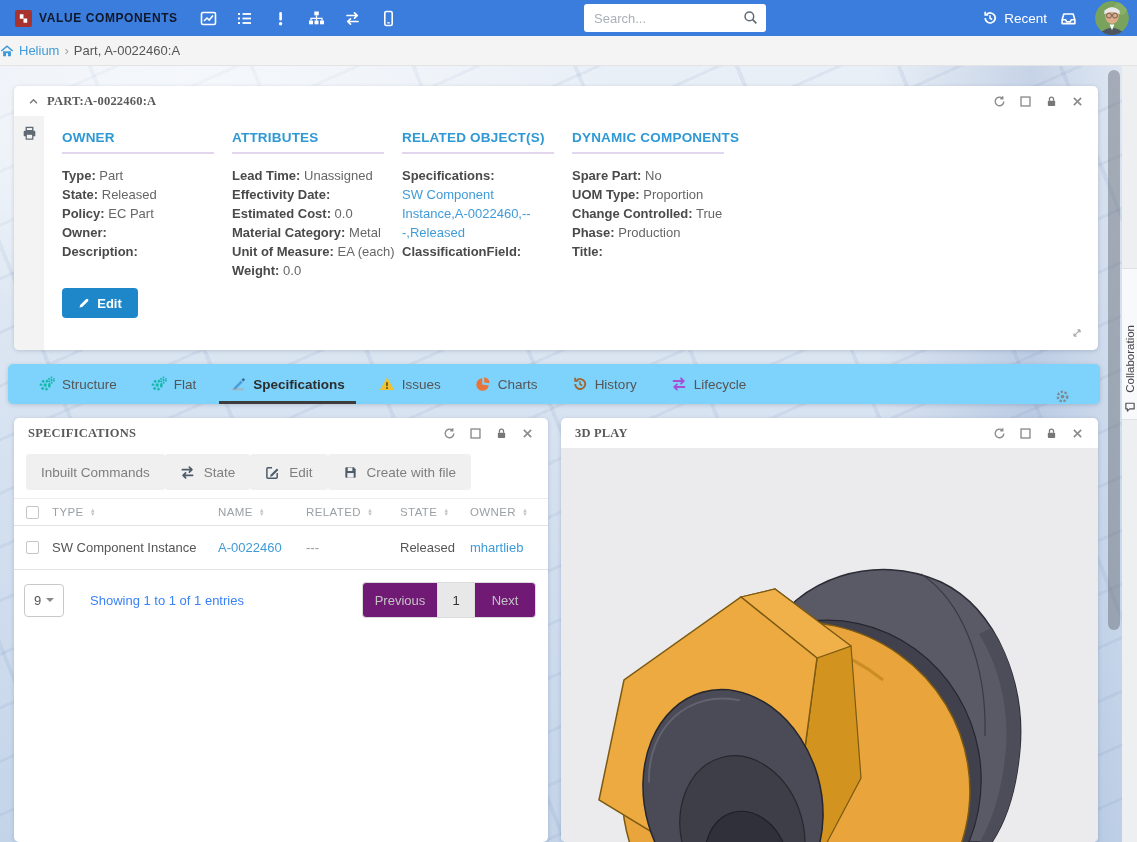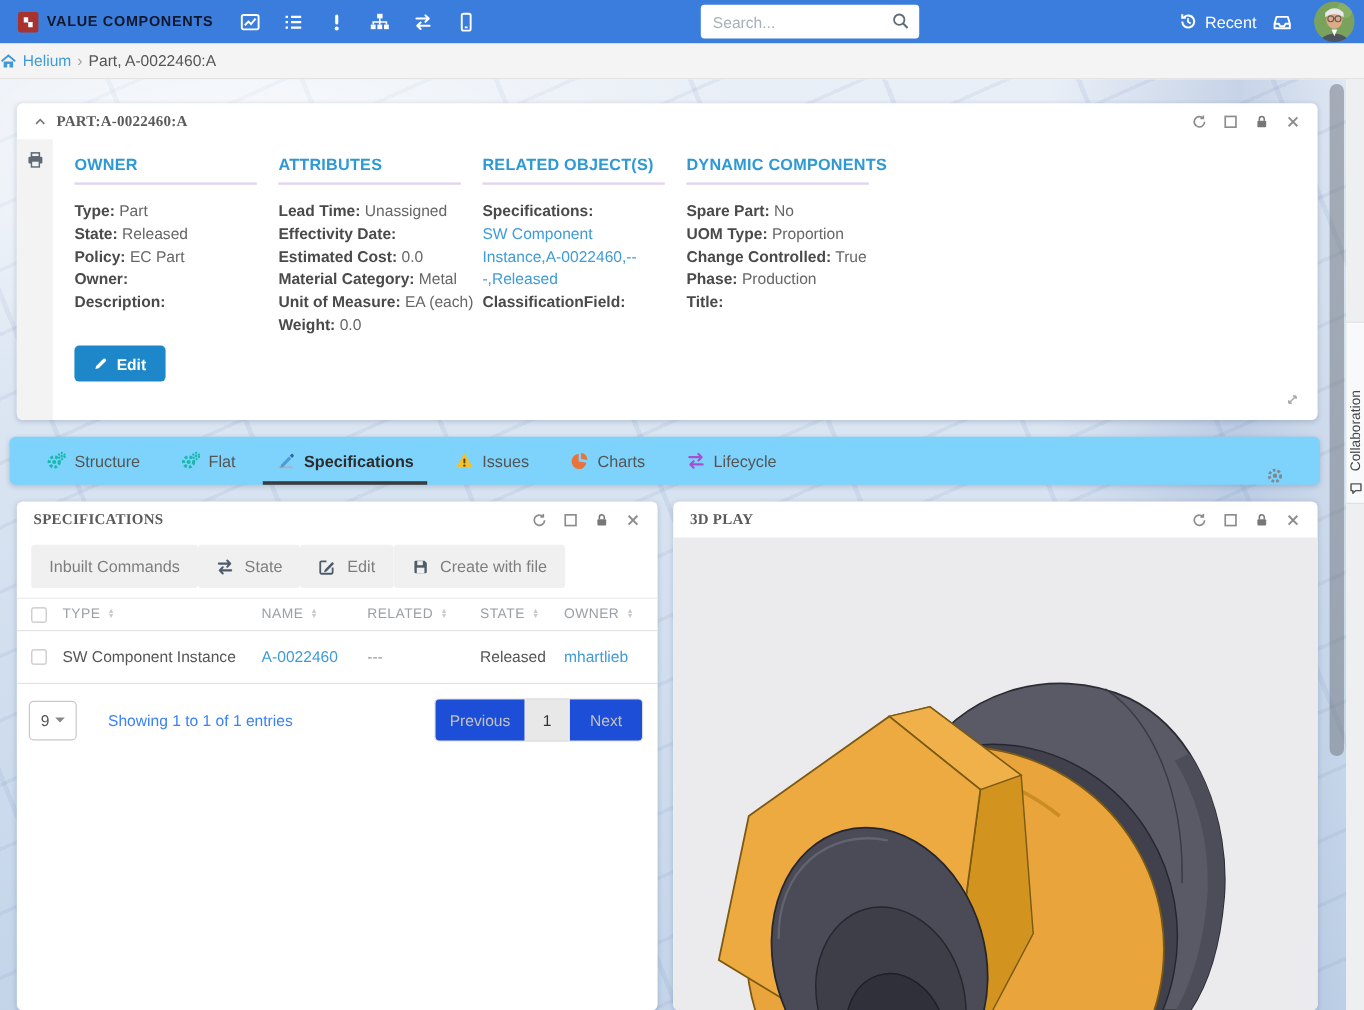--- a/index.html
+++ b/index.html
@@ -78,21 +78,21 @@
   .sort { display:inline-flex; flex-direction:column; line-height:4px; font-size:6px; color:#c9c9c9; }
   .cbx { width:13px; height:13px; border:1px solid #c5c5c5; border-radius:2px; background:#fff; cursor:pointer; }
   .trow { height:44px; border-bottom:1px solid #e3e3e3; font-size:13px; color:#555; }
   .cell-link { color:#3f9bd8; text-decoration:none; cursor:pointer; }
   .cell-dim { color:#999; }
   .pager { display:flex; align-items:center; padding:12px 12px 0 10px; }
   .size-btn { width:40px; height:33px; border:1px solid #c9c9c9; border-radius:4px; background:#fff; display:flex; align-items:center; justify-content:center; gap:5px; font-size:13px; color:#555; cursor:pointer; }
   .caret-dn { width:0; height:0; border-left:4px solid transparent; border-right:4px solid transparent; border-top:4px solid #888; }
   .pg-summary { margin-left:26px; font-size:13px; color:#3b82f6; }
   .pg-group { margin-left:auto; display:flex; }
-  .pg-btn { height:36px; background:#1d4ed8; border:1px solid #dcdcdc; font-size:13px; display:flex; align-items:center; justify-content:center; cursor:pointer; font-family:"Liberation Sans",sans-serif; }
+  .pg-btn { height:36px; background:#701a75; border:1px solid #dcdcdc; font-size:13px; display:flex; align-items:center; justify-content:center; cursor:pointer; font-family:"Liberation Sans",sans-serif; }
   .pg-prev { width:76px; color:#c3c3c3; border-radius:4px 0 0 4px; }
   .pg-num { width:36px; background:#e8e8e8; color:#333; border-left:none; border-right:none; }
   .pg-next { width:62px; color:#c3c3c3; border-radius:0 4px 4px 0; }
 
   
   #viewer-panel { left:561px; top:418px; width:537px; height:424px; }
   .viewport { position:absolute; left:0; top:30px; right:0; bottom:0; background:#ebebed; border-radius:0 0 5px 5px; overflow:hidden; cursor:grab; }
   .viewport svg { position:absolute; left:0; bottom:0; }
 
   
@@ -319,20 +319,28 @@
           <circle cx="8" cy="12" r="1" fill="#5d4a10"></circle>
         </svg>
       <span>Issues</span>
     </div>
     <div class="tab">
       <svg class="tic" viewBox="0 0 16 16">
           <path d="M7.2 2.2a6.3 6.3 0 1 0 6.6 7.4L7.2 8.5z" fill="#e8743b"></path>
           <path d="M9.2 1.2a6.3 6.3 0 0 1 5.4 6.1l-5.4-.7z" fill="#e8743b"></path>
         </svg>
       <span>Charts</span>
+    </div>
+    <div class="tab">
+      <svg class="tic" viewBox="0 0 16 16" style="color:#a2642f">
+          <path d="M3.2 8a5 5 0 1 0 1.5-3.6" fill="none" stroke="currentColor" stroke-width="1.8"></path>
+          <path d="M3.2 1.8v3h3" fill="none" stroke="currentColor" stroke-width="1.8"></path>
+          <path d="M8 5.2v3l2.2 1.3" fill="none" stroke="currentColor" stroke-width="1.5"></path>
+        </svg>
+      <span>History</span>
     </div>
     <div class="tab">
       <svg class="tic" viewBox="0 0 16 16" style="color:#a64fd6">
           <path d="M2.5 5h10M10 2.3 12.7 5 10 7.7M13.5 11h-10M6 8.3 3.3 11 6 13.7" fill="none" stroke="currentColor" stroke-width="1.8" stroke-linecap="round" stroke-linejoin="round"></path>
         </svg>
       <span>Lifecycle</span>
     </div>
     <svg class="tabs-gear" viewBox="0 0 16 16">
         <circle cx="8" cy="8" r="5" fill="none" stroke="currentColor" stroke-width="2.6" stroke-dasharray="2.4 1.8"></circle>
         <circle cx="8" cy="8" r="2" fill="currentColor"></circle>

